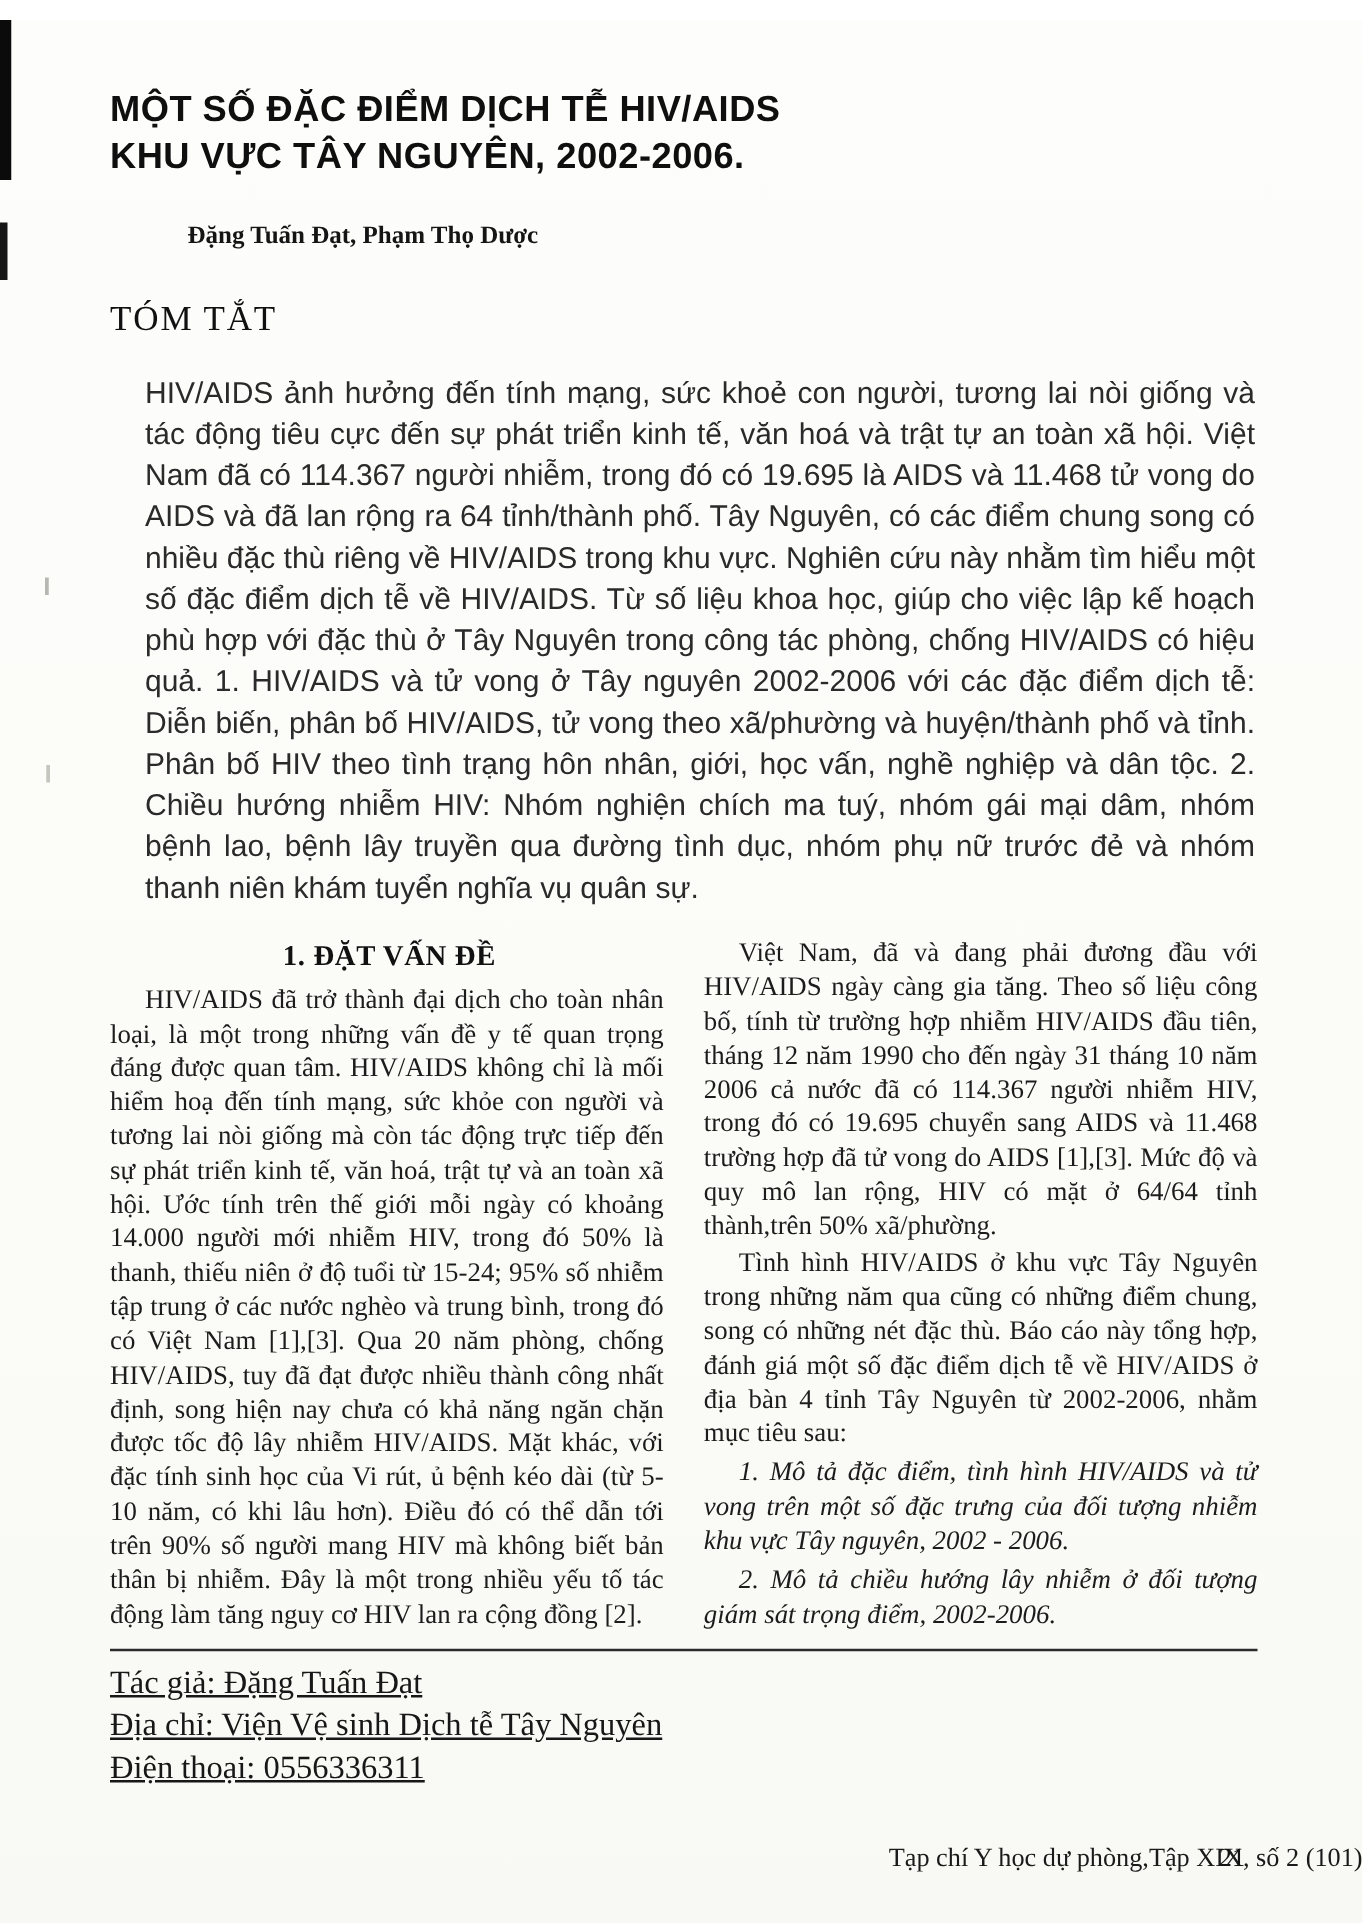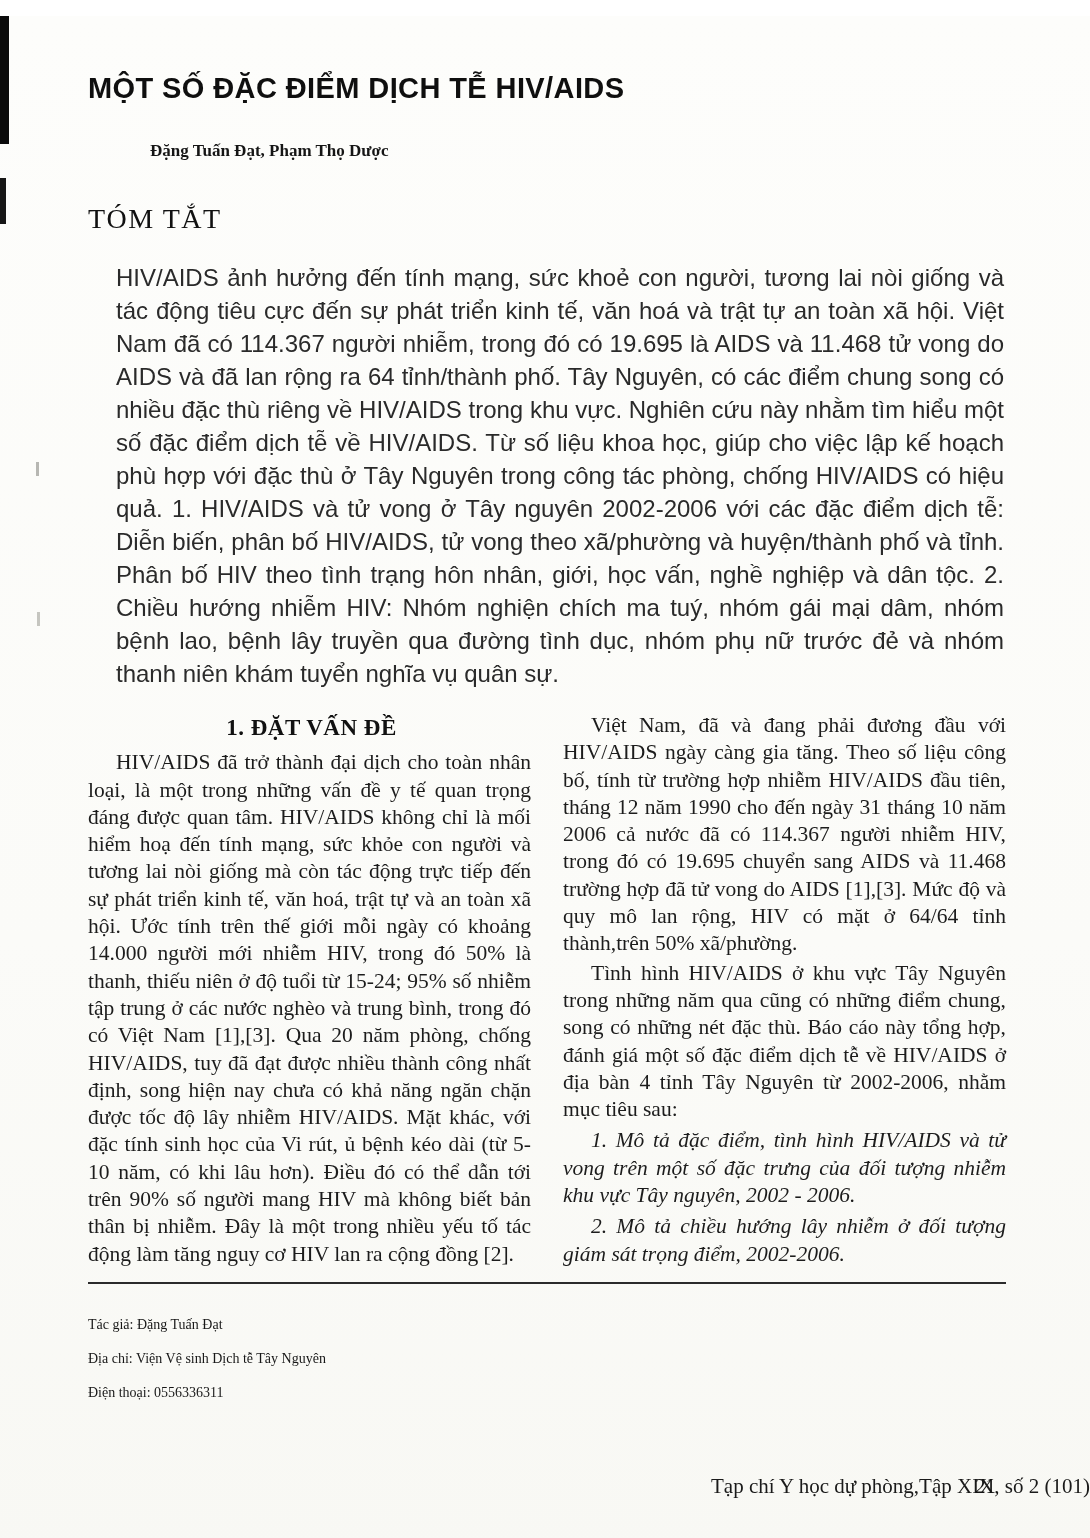--- a/index.html
+++ b/index.html
@@ -45,21 +45,21 @@
     font-size: 29px;
     line-height: 37px;
     letter-spacing: 0.4px;
     color: #0f0f0f;
   }
   .title-line { display: block; }
 
   .authors {
     margin: 30px 0 0 62px;
     font-weight: 700;
-    font-size: 17px;
+    font-size: 20px;
     line-height: 28px;
     color: #151515;
   }
   .affiliation {
     margin: 4px 0 0 98px;
     font-weight: 700;
     font-style: italic;
     font-size: 22px;
     line-height: 28px;
     color: #1a1a1a;
@@ -106,24 +106,25 @@
   .par + .par { margin-top: 2px; }
   .objective {
     font-style: italic;
     text-indent: 28px;
     margin-top: 4px;
   }
 
   .footer-block {
     margin-top: 14px;
     border-top: 2px solid #2b2b2b;
-    padding-top: 24px;
-    font-size: 14px;
+    padding-top: 8px;
+    font-size: 26px;
     line-height: 34px;
     color: #171717;
+    text-decoration: underline;
   }
   .footer-line { display: block; }
 
   .journal-row {
     position: absolute;
     left: 0; right: 0;
     bottom: 52px;
     height: 28px;
     font-size: 21px;
     color: #1a1a1a;
@@ -147,20 +148,21 @@
 
   <div class="edge-mark-1"></div>
   <div class="edge-mark-2"></div>
   <div class="speck-1"></div>
   <div class="speck-2"></div>
 
   <div class="content">
 
     <h1 class="title">
       <span class="title-line">MỘT SỐ ĐẶC ĐIỂM DỊCH TỄ HIV/AIDS</span>
+      <span class="title-line">KHU VỰC TÂY NGUYÊN, 2002-2006.</span>
     </h1>
 
     <div class="authors">Đặng Tuấn Đạt, Phạm Thọ Dược</div>
 
     <h2 class="abstract-heading">TÓM TẮT</h2>
 
     <p class="abstract-body">HIV/AIDS ảnh hưởng đến tính mạng, sức khoẻ con người, tương lai nòi giống và tác động tiêu cực đến sự phát triển kinh tế, văn hoá và trật tự an toàn xã hội. Việt Nam đã có 114.367 người nhiễm, trong đó có 19.695 là AIDS và 11.468 tử vong do AIDS và đã lan rộng ra 64 tỉnh/thành phố. Tây Nguyên, có các điểm chung song có nhiều đặc thù riêng về HIV/AIDS trong khu vực. Nghiên cứu này nhằm tìm hiểu một số đặc điểm dịch tễ về HIV/AIDS. Từ số liệu khoa học, giúp cho việc lập kế hoạch phù hợp với đặc thù ở Tây Nguyên trong công tác phòng, chống HIV/AIDS có hiệu quả. 1. HIV/AIDS và tử vong ở Tây nguyên 2002-2006 với các đặc điểm dịch tễ: Diễn biến, phân bố HIV/AIDS, tử vong theo xã/phường và huyện/thành phố và tỉnh. Phân bố HIV theo tình trạng hôn nhân, giới, học vấn, nghề nghiệp và dân tộc. 2. Chiều hướng nhiễm HIV: Nhóm nghiện chích ma tuý, nhóm gái mại dâm, nhóm bệnh lao, bệnh lây truyền qua đường tình dục, nhóm phụ nữ trước đẻ và nhóm thanh niên khám tuyển nghĩa vụ quân sự.</p>
 
     <div class="columns">
 

